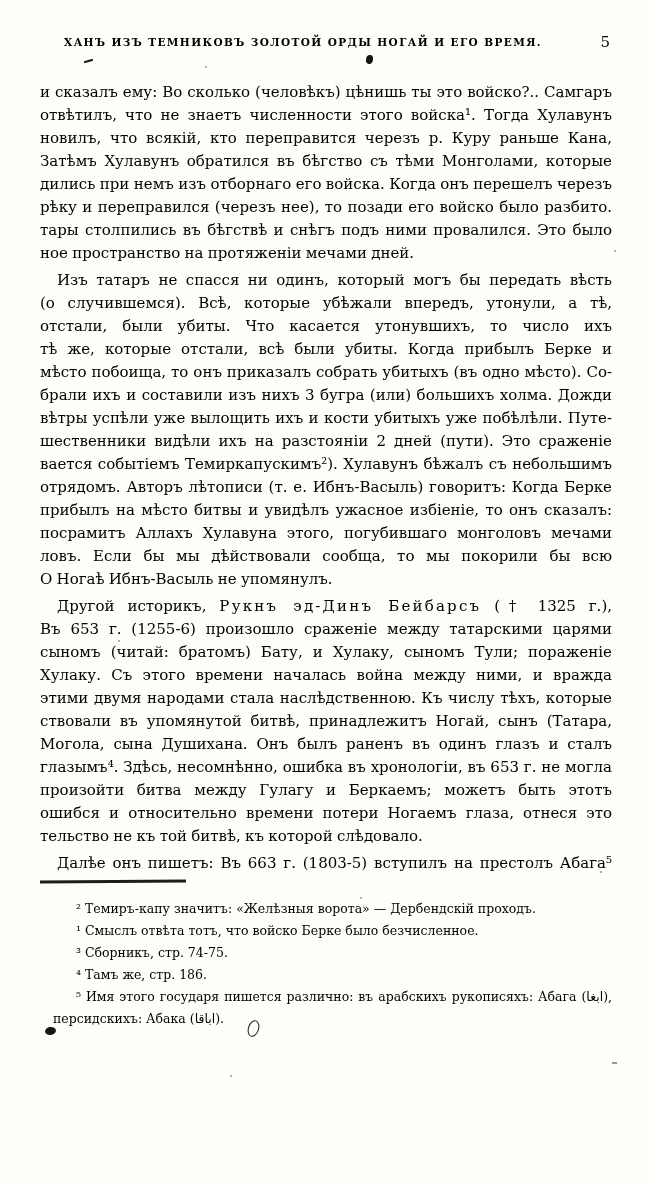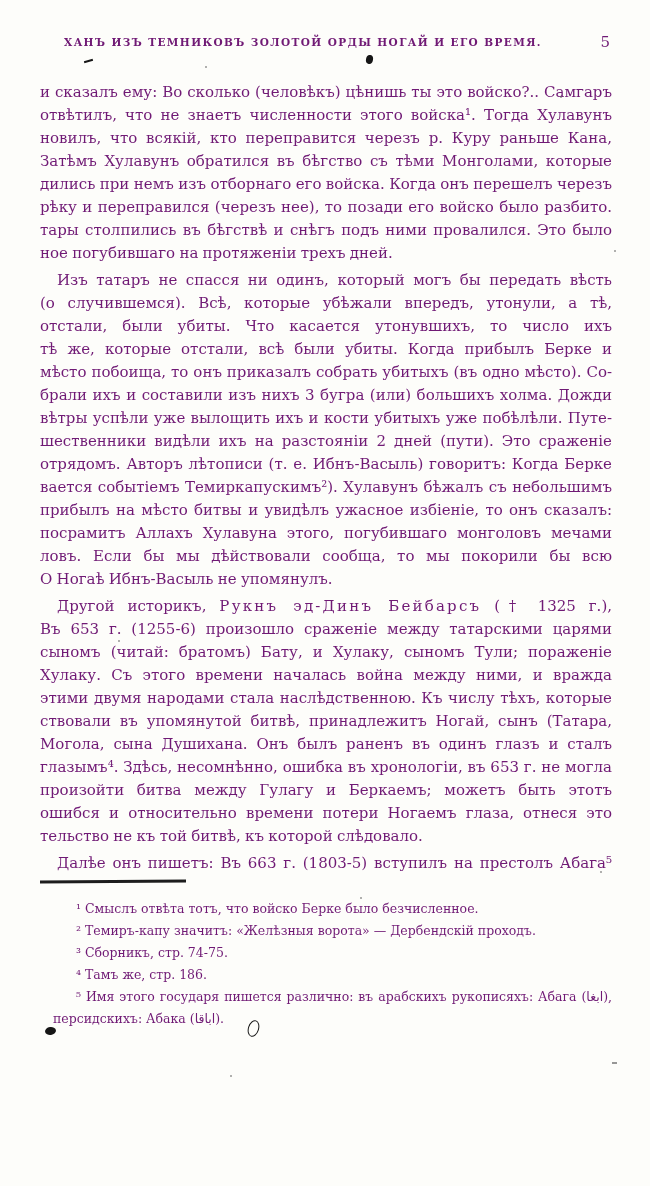--- a/index.html
+++ b/index.html
@@ -1,21 +1,21 @@
 <!DOCTYPE html>
 <html><head>
 <meta charset="utf-8">
 <style>
   html,body { margin:0; padding:0; background:#e8e8e8; }
   .page {
     position:relative;
     width:650px; height:1186px;
     background:#fdfdfa;
     font-family:"DejaVu Serif", "DejaVu Sans", serif;
-    color:#701a75;
+    color:#000000;
     overflow:hidden;
     -webkit-font-smoothing:antialiased;
   }
   
   .header { position:absolute; top:36px; left:40px; width:572px; height:18px; }
   .header-title {
     text-align:center; font-size:10.5px; font-weight:bold;
     letter-spacing:1.4px; padding-right:46px; white-space:nowrap;
   }
   .page-num { position:absolute; right:2px; top:-3px; font-size:15px; font-weight:normal; }
@@ -63,34 +63,34 @@
   <div class="bodytext">
 
     <div class="para">
       <div class="line">и сказалъ ему: Во сколько (человѣкъ) цѣнишь ты это войско?.. Самгаръ</div>
       <div class="line">отвѣтилъ, что не знаетъ численности этого войска¹. Тогда Хулавунъ поста-</div>
       <div class="line">новилъ, что всякій, кто переправится черезъ р. Куру раньше Кана, умретъ.</div>
       <div class="line">Затѣмъ Хулавунъ обратился въ бѣгство съ тѣми Монголами, которые нахо-</div>
       <div class="line">дились при немъ изъ отборнаго его войска. Когда онъ перешелъ черезъ</div>
       <div class="line">рѣку и переправился (черезъ нее), то позади его войско было разбито. Та-</div>
       <div class="line">тары столпились въ бѣгствѣ и снѣгъ подъ ними провалился. Это было снѣж-</div>
-      <div class="line endp">ное погубившаго на протяженіи трехъ дней.</div>
+      <div class="line endp">ное пространство на протяженіи мечами дней.</div>
     </div>
 
     <div class="para">
       <div class="line ind">Изъ татаръ не спасся ни одинъ, который могъ бы передать вѣсть</div>
       <div class="line">(о случившемся). Всѣ, которые убѣжали впередъ, утонули, а тѣ, которые</div>
       <div class="line">отстали, были убиты. Что касается утонувшихъ, то число ихъ неизвѣстно;</div>
       <div class="line">тѣ же, которые отстали, всѣ были убиты. Когда прибылъ Берке и увидѣлъ</div>
       <div class="line">мѣсто побоища, то онъ приказалъ собрать убитыхъ (въ одно мѣсто). Со-</div>
       <div class="line">брали ихъ и составили изъ нихъ 3 бугра (или) большихъ холма. Дожди и</div>
       <div class="line">вѣтры успѣли уже вылощить ихъ и кости убитыхъ уже побѣлѣли. Путе-</div>
       <div class="line">шественники видѣли ихъ на разстояніи 2 дней (пути). Это сраженіе назы-</div>
+      <div class="line">вается событіемъ Темиркапускимъ²). Хулавунъ бѣжалъ съ небольшимъ</div>
       <div class="line">отрядомъ. Авторъ лѣтописи (т. е. Ибнъ-Васыль) говоритъ: Когда Берке</div>
-      <div class="line">вается событіемъ Темиркапускимъ²). Хулавунъ бѣжалъ съ небольшимъ</div>
       <div class="line">прибылъ на мѣсто битвы и увидѣлъ ужасное избіеніе, то онъ сказалъ: «Да</div>
       <div class="line">посрамитъ Аллахъ Хулавуна этого, погубившаго монголовъ мечами монго-</div>
       <div class="line">ловъ. Если бы мы дѣйствовали сообща, то мы покорили бы всю землю»³.</div>
       <div class="line endp">О Ногаѣ Ибнъ-Васыль не упомянулъ.</div>
     </div>
 
     <div class="para">
       <div class="line ind"><span>Другой историкъ, </span><span class="sp-name">Рукнъ эд-Динъ Бейбарсъ</span><span> († 1325 г.), записалъ:</span></div>
       <div class="line">Въ 653 г. (1255-6) произошло сраженіе между татарскими царями Берке,</div>
       <div class="line">сыномъ (читай: братомъ) Бату, и Хулаку, сыномъ Тули; пораженіе понесъ</div>
@@ -105,22 +105,22 @@
     </div>
 
     <div class="para">
       <div class="line ind">Далѣе онъ пишетъ: Въ 663 г. (1803-5) вступилъ на престолъ Абага⁵</div>
     </div>
 
   </div>
 
   <div class="footnotes">
     <div class="fnrule"></div>
+    <div class="fn">² Темиръ-капу значитъ: «Желѣзныя ворота» — Дербендскій проходъ.</div>
     <div class="fn">¹ Смыслъ отвѣта тотъ, что войско Берке было безчисленное.</div>
-    <div class="fn">² Темиръ-капу значитъ: «Желѣзныя ворота» — Дербендскій проходъ.</div>
     <div class="fn">³ Сборникъ, стр. 74-75.</div>
     <div class="fn">⁴ Тамъ же, стр. 186.</div>
     <div class="fn j">⁵ Имя этого государя пишется различно: въ арабскихъ рукописяхъ: Абага (ابغا), въ</div>
     <div class="fn cont">персидскихъ: Абака (اباقا).</div>
   </div>
 
   <div class="artifact theta-mark"></div>
   <div class="artifact dash-mark"></div>
   <div class="artifact blob-mark"></div>
   <div class="zero-mark" style="position:absolute;"></div>

